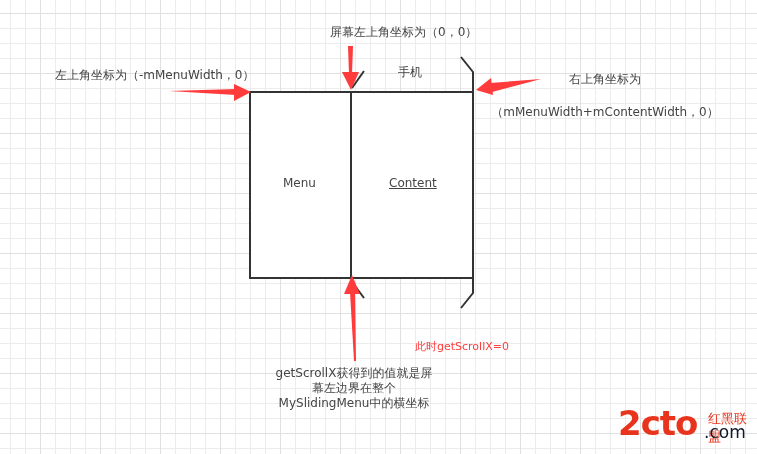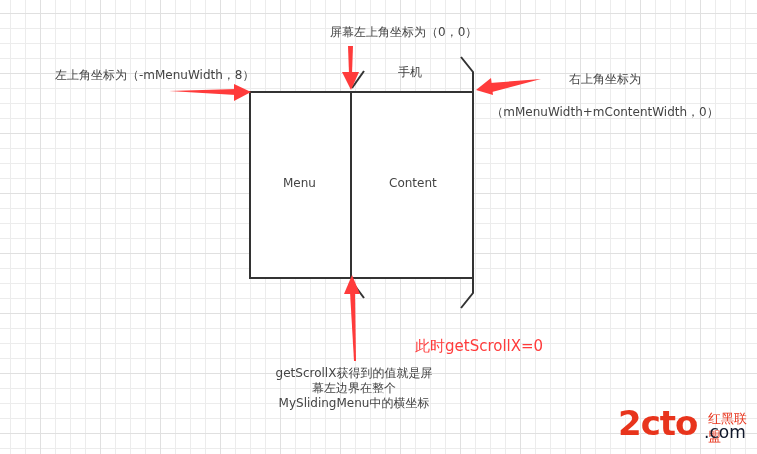--- a/index.html
+++ b/index.html
@@ -12,21 +12,21 @@
         linear-gradient(to right, #ececec 1px, transparent 1px),
         linear-gradient(to bottom, #ececec 1px, transparent 1px);
       background-size: 60px 60px, 60px 60px, 15px 15px, 15px 15px;
       background-position: 40px 13px, 40px 13px, 10px 13px, 10px 13px;
       font-family: "DejaVu Sans", "Liberation Sans", sans-serif;
       color: #444444;
     }
     .lbl { position: absolute; font-size: 12px; white-space: nowrap; line-height: 15px; }
     .center { text-align: center; }
     svg.diagram { position: absolute; left: 0; top: 0; }
-    .red-note { color: #ff3b3b; font-size: 15px; }
+    .red-note { color: #ff3b3b; font-size: 11px; }
     .logo { position: absolute; left: 618px; top: 404px; width: 139px; height: 44px; }
   </style>
 </head>
 <body>
 
 <svg class="diagram" width="757" height="454">
 
   <rect x="250" y="92" width="101" height="186" fill="#ffffff" stroke="#333333" stroke-width="2"></rect>
 
   <rect x="351" y="92" width="122" height="186" fill="#ffffff" stroke="#333333" stroke-width="2"></rect>
@@ -52,28 +52,28 @@
     <polygon points="491,78 476,90 493,95" fill="#ff3b3b"></polygon>
   </g>
 
   <g>
     <polygon points="350,292 355,292 356,361 354,361" fill="#ff3b3b"></polygon>
     <polygon points="344,294 360,294 352,275" fill="#ff3b3b"></polygon>
   </g>
 </svg>
 
 <div class="lbl" style="left:282px; top:25px;padding-left:48px;">屏幕左上角坐标为（0，0）</div>
-<div class="lbl" style="left:55px; top:68px;">左上角坐标为（-mMenuWidth，8）</div>
+<div class="lbl" style="left:55px; top:68px;">左上角坐标为（-mMenuWidth，0）</div>
 <div class="lbl" style="left:398px; top:65px;">手机</div>
 <div class="lbl center" style="left:480px; top:72px; width:250px;">
   <div>右上角坐标为</div>
   <div style="margin-top:18px;">（mMenuWidth+mContentWidth，0）</div>
 </div>
 <div class="lbl" style="left:283px; top:176px;">Menu</div>
-<div class="lbl" style="left:389px; top:176px;">Content</div>
+<div class="lbl" style="left:389px; top:176px;text-decoration:underline;">Content</div>
 <div class="lbl red-note" style="left:415px; top:339px;">此时getScrollX=0</div>
 <div class="lbl center" style="left:254px; top:366px; width:200px;">
   <div>getScrollX获得到的值就是屏</div>
   <div>幕左边界在整个</div>
   <div>MySlidingMenu中的横坐标</div>
 </div>
 
 <div class="logo">
   <span style="position:absolute; left:0; top:0; font-family:'DejaVu Sans',sans-serif; font-size:34px; font-weight:bold; color:#e8341c; letter-spacing:-1px; line-height:38px;">2cto</span>
   <span style="position:absolute; left:90px; top:6px; font-size:13px; color:#e8341c;">红黑联盟</span>

